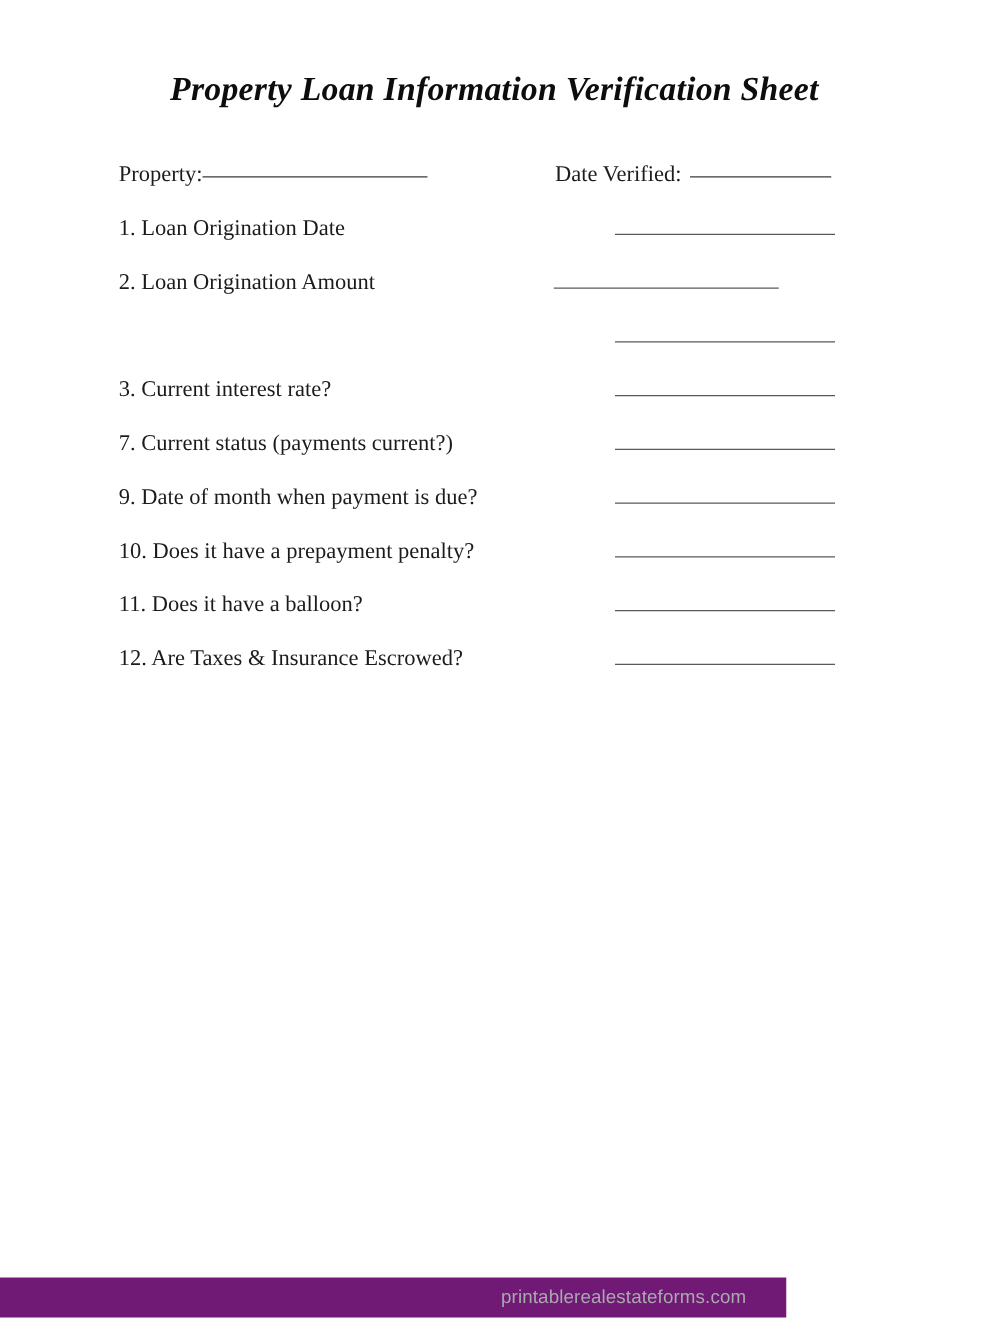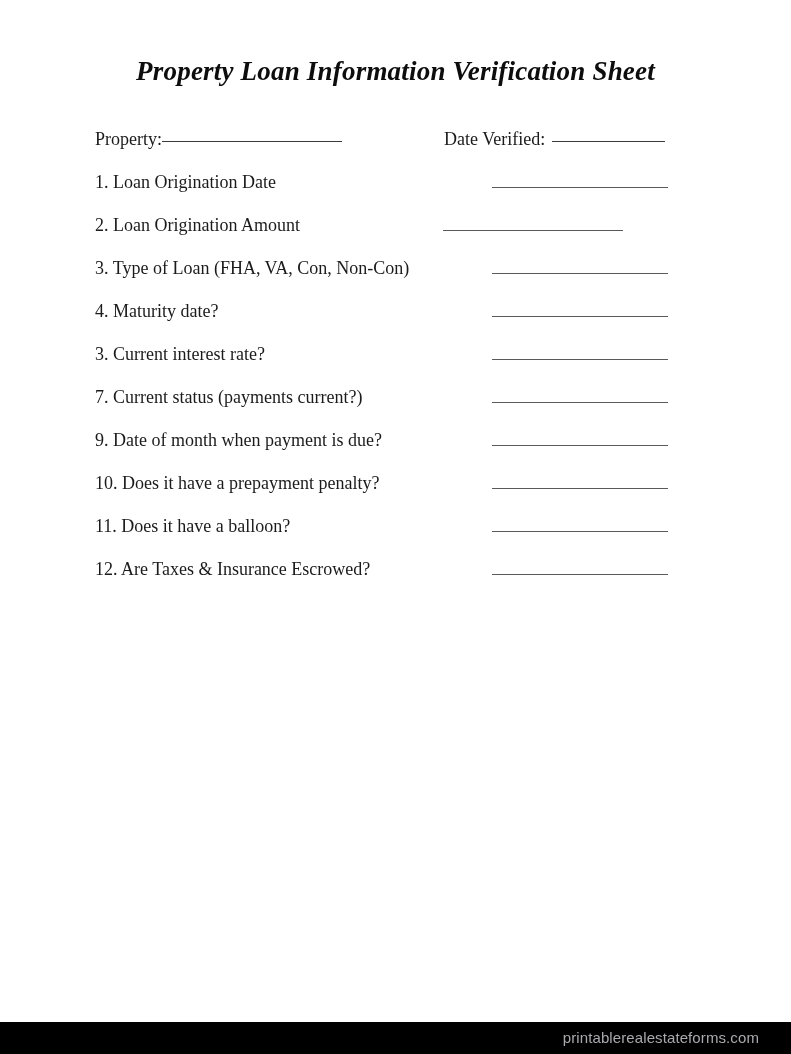--- a/index.html
+++ b/index.html
@@ -108,23 +108,23 @@
   .item-rule.pos-left {
     left: 443px;
     width: 180px;
   }
 
   
   .footer-band {
     position: absolute;
     left: 0;
     top: 1022px;
-    width: 791px;
+    width: 629px;
     height: 32px;
-    background: #000000;
+    background: #701a75;
   }
   .footer-mark {
     position: absolute;
     right: 32px;
     top: 6px;
     font-family: "Liberation Sans", "DejaVu Sans", sans-serif;
     font-size: 15px;
     line-height: 20px;
     color: #a9a9ae;
     letter-spacing: 0.1px;
@@ -156,28 +156,23 @@
       <span class="item-label">1. Loan Origination Date</span>
       <span class="item-rule pos-right"></span>
     </div>
 
     <div class="item">
       <span class="item-label">2. Loan Origination Amount</span>
       <span class="item-rule pos-left"></span>
     </div>
 
     <div class="item">
-      <span class="item-label">3. Type of Loan (FHA, VA, Con, Non-Con)</span>
-      <span class="item-rule pos-right"></span>
-    </div>
-
-    <div class="item">
-      <span class="item-label">4. Maturity date?</span>
-      <span class="item-rule pos-right"></span>
-    </div>
+      <span class="item-rule pos-right"></span>
+    </div>
+
 
     <div class="item">
       <span class="item-label">3. Current interest rate?</span>
       <span class="item-rule pos-right"></span>
     </div>
 
 
     <div class="item">
       <span class="item-label">7. Current status (payments current?)</span>
       <span class="item-rule pos-right"></span>

